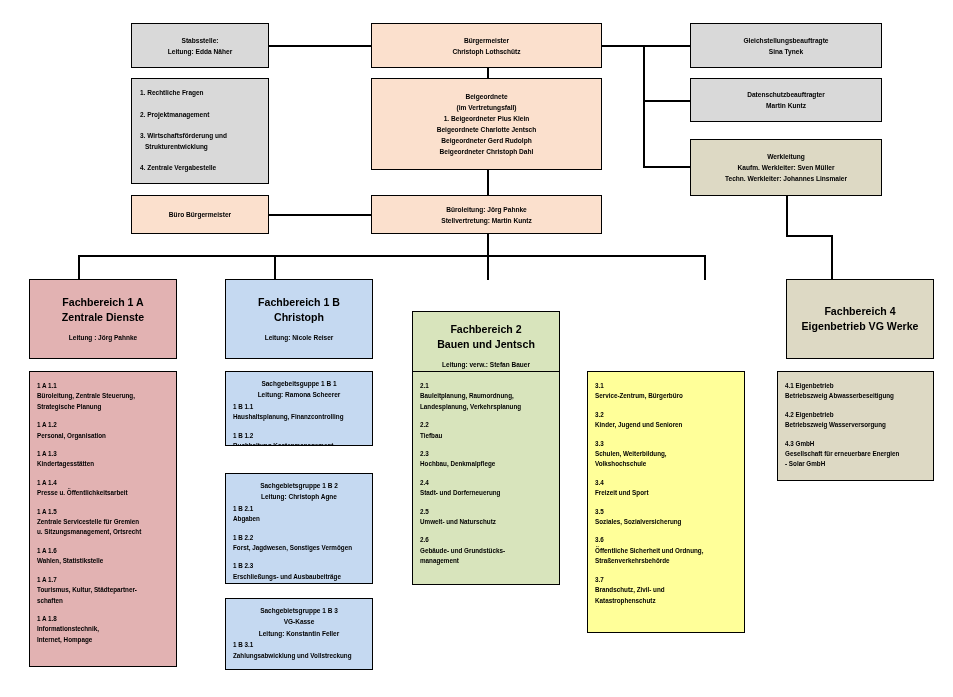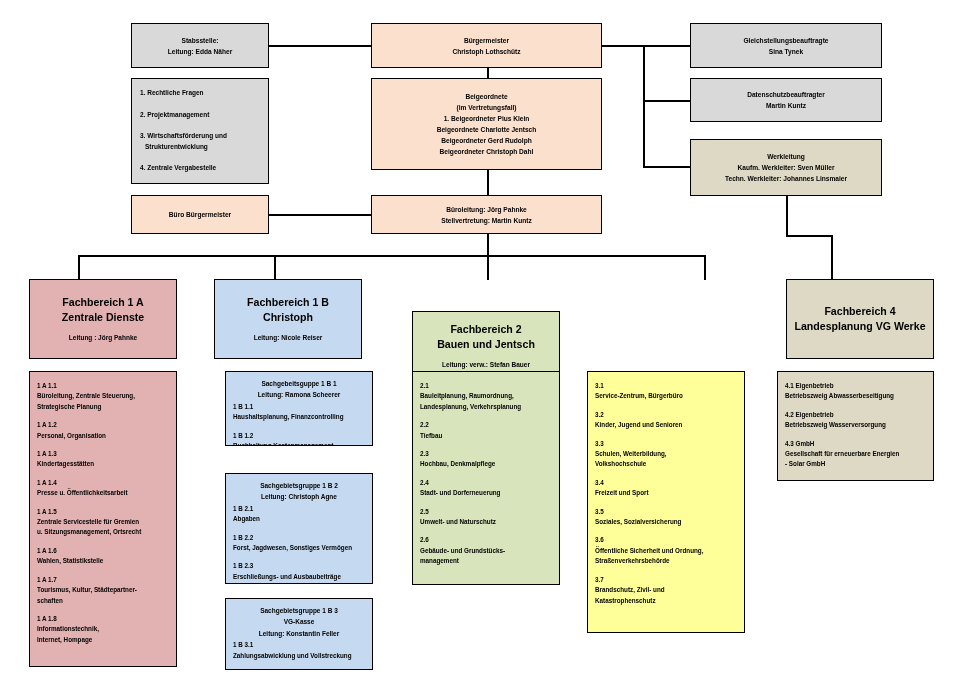--- a/index.html
+++ b/index.html
@@ -188,37 +188,37 @@
     <div class="t-sub">Büroleitung: Jörg Pahnke</div>
     <div class="t-sub">Stellvertretung: Martin Kuntz</div>
   </div>
 
   <div class="box center" style="left:29px; top:279px; width:148px; height:80px; background:#e2b2b2;justify-content:center;">
     <div class="fb-title">Fachbereich 1 A</div>
     <div class="fb-title">Zentrale Dienste</div>
     <div class="fb-lead">Leitung : Jörg Pahnke</div>
   </div>
 
-  <div class="box center" style="left:214px; top:279px; width:148px; height:80px; background:#c5d9f1;">
+  <div class="box center" style="left:225px; top:279px; width:148px; height:80px; background:#c5d9f1;">
     <div class="fb-title">Fachbereich 1 B</div>
     <div class="fb-title">Christoph</div>
     <div class="fb-lead">Leitung: Nicole Reiser</div>
   </div>
 
   <div class="box center" style="left:412px; top:279px; width:148px; height:80px; background:#d8e4bc;margin-top:32px;">
     <div class="fb-title">Fachbereich 2</div>
     <div class="fb-title">Bauen und Jentsch</div>
     <div class="fb-lead">Leitung: verw.: Stefan Bauer</div>
     <div class="fb-lead" style="margin-top:0;">Leitung: techn.: Markus Bauer</div>
   </div>
 
 
   <div class="box center" style="left:786px; top:279px; width:148px; height:80px; background:#ddd9c4;">
     <div class="fb-title">Fachbereich 4</div>
-    <div class="fb-title">Landesplanung VG Werke</div>
+    <div class="fb-title">Eigenbetrieb VG Werke</div>
   </div>
 
   <div class="box listbox" style="left:29px; top:371px; width:148px; height:296px; background:#e2b2b2; padding:9px 7px 0 7px;">
     <div class="grp">
       <div class="code">1 A 1.1</div>
       <div class="desc">Büroleitung, Zentrale Steuerung,</div>
       <div class="desc">Strategische Planung</div>
     </div>
     <div class="grp">
       <div class="code">1 A 1.2</div>

